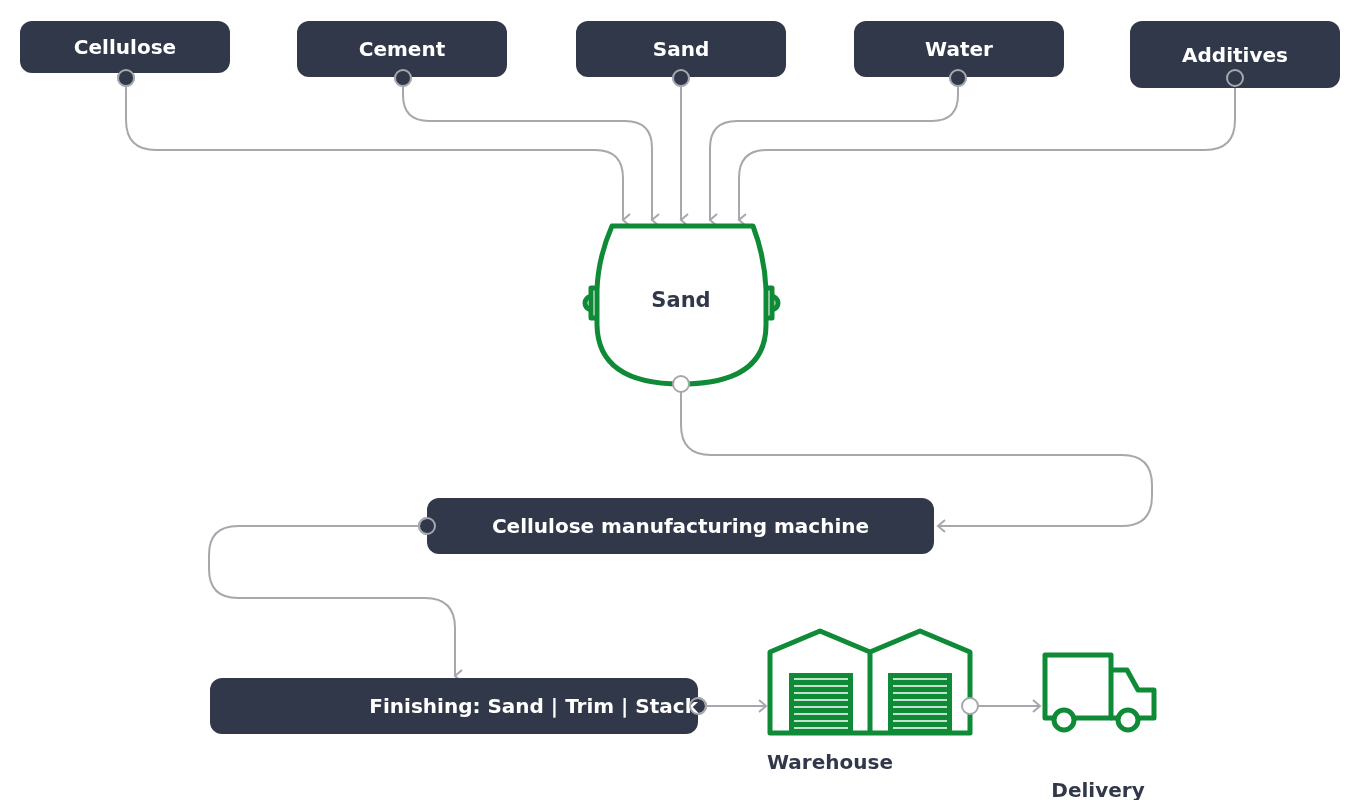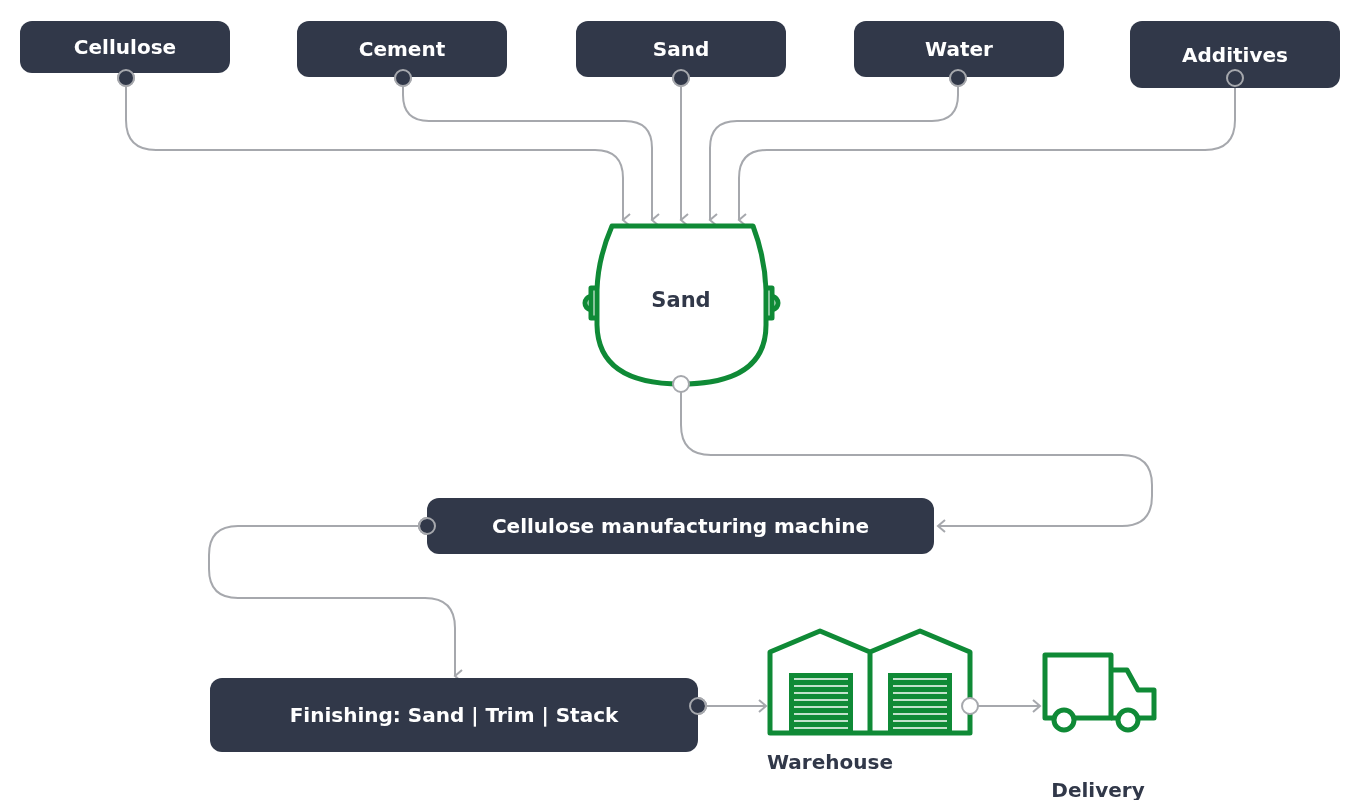--- a/index.html
+++ b/index.html
@@ -120,21 +120,21 @@
     <circle cx="698" cy="706" r="8" fill="#313849"></circle>
   </g>
 </svg>
 
 <div class="label" style="left:621px;top:288px;width:120px;font-size:21px;">Sand</div>
 
 <div class="node-box" style="left:427px;top:498px;width:507px;height:56px;">
     <span>Cellulose manufacturing machine</span>
   </div>
 
-<div class="node-box" style="left:210px;top:678px;width:488px;height:74px;">
+<div class="node-box" style="left:210px;top:678px;width:488px;height:56px;justify-content:flex-end;">
     <span>Finishing: Sand | Trim | Stack</span>
   </div>
 
 <svg width="1362" height="800" style="position:absolute;left:0;top:0;pointer-events:none;">
   <g fill="none" stroke="#a6a8ad" stroke-width="2">
     <circle cx="427" cy="526" r="8"></circle>
     <circle cx="698" cy="706" r="8"></circle>
   </g>
 </svg>
 

